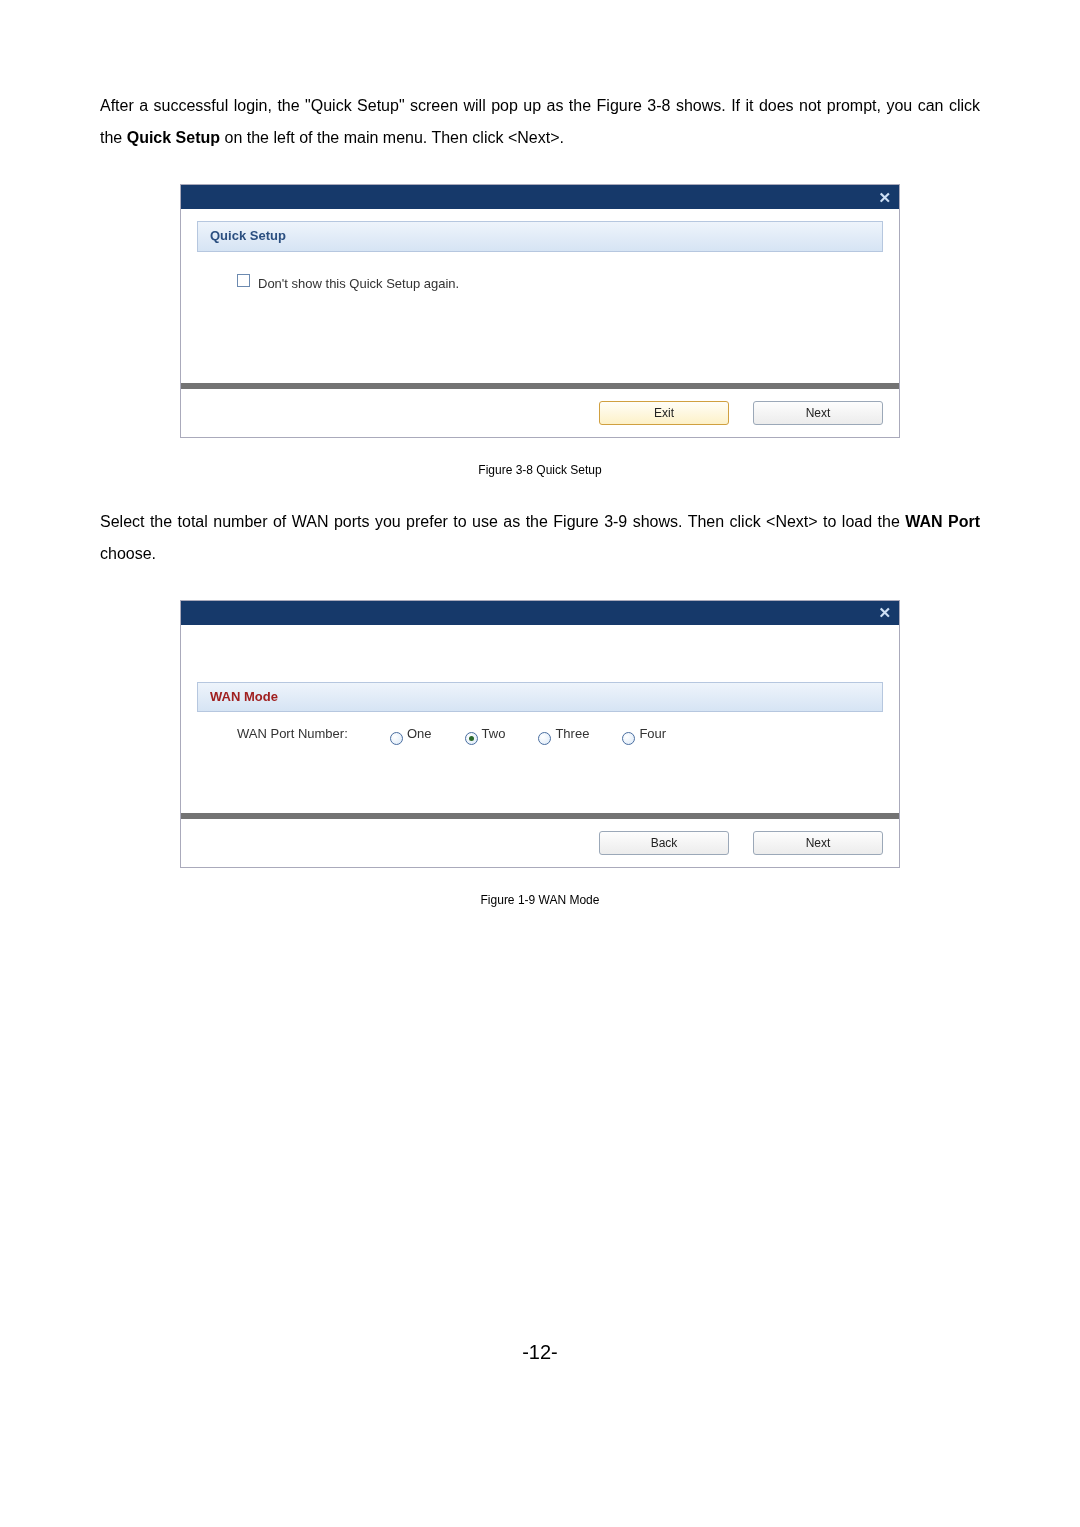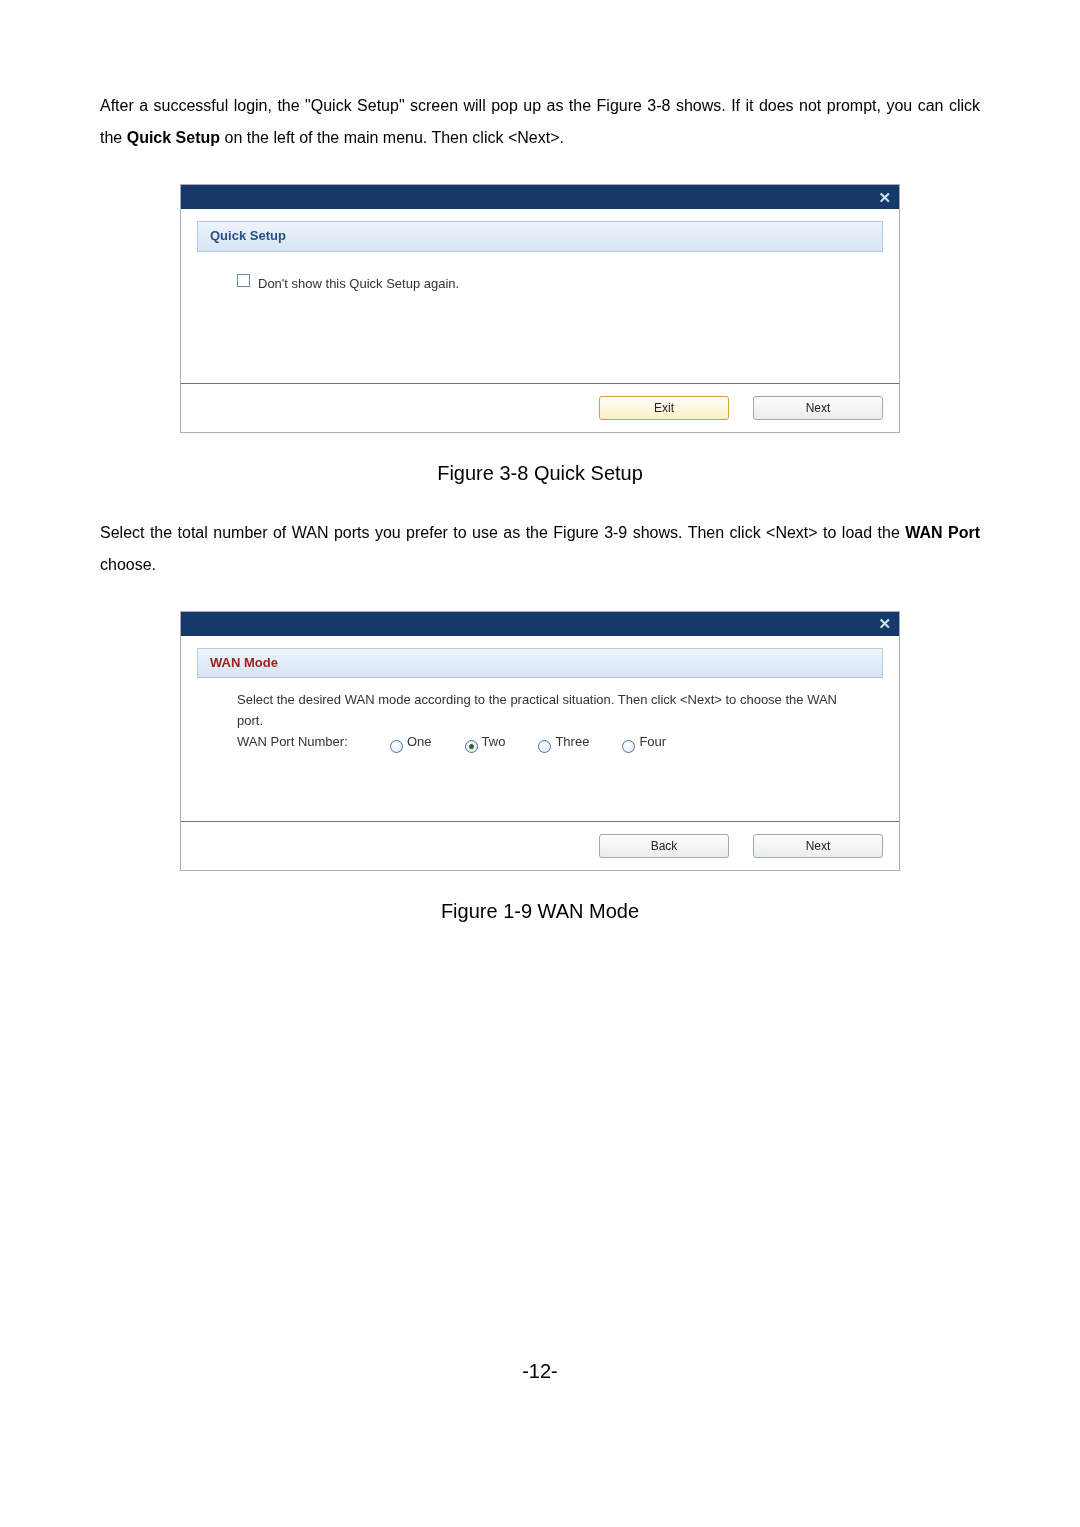--- a/index.html
+++ b/index.html
@@ -39,21 +39,21 @@
     .dialog-body { padding: 12px 16px 8px 16px; font-size: 13px; color: #333; line-height: 1.6; }
     .section-header {
       background: linear-gradient(#eef4fb, #d6e4f4);
       border: 1px solid #b6c7df;
       padding: 4px 12px;
       font-weight: bold;
       font-size: 13px;
       margin-bottom: 8px;
     }
     .qs-header { color: #2b4f80; }
-    .wan-header { color: #a02020; }
+    .wan-header { color: #a02020; margin-top: 45px; }
     .content-indent { padding: 4px 30px 10px 40px; }
     .checkbox-row { display: flex; gap: 8px; margin-top: 10px; }
     .checkbox-box {
       width: 13px; height: 13px;
       border: 1px solid #6c8ab0;
       background: #fff;
       display: inline-block;
     }
     .radio-row { display: flex; align-items: center; gap: 33px; }
     .radio-label-left { min-width: 120px; }
@@ -62,40 +62,40 @@
       width: 13px; height: 13px; border-radius: 50%;
       border: 1px solid #4a6ea0;
       background: radial-gradient(circle at 35% 35%, #fff, #dbe9f8);
       display: inline-flex; align-items: center; justify-content: center;
     }
     .radio-dot {
       width: 5px; height: 5px; border-radius: 50%;
       background: #2b6a2b;
     }
     .button-row {
-      border-top: 1px solid #737373;
+      border-top: 6px solid #737373;
       padding: 12px 16px;
       display: flex; justify-content: flex-end; gap: 24px;
     }
     .btn {
       width: 130px; height: 24px;
       border: 1px solid #9ba8b8;
       border-radius: 3px;
       background: linear-gradient(#fdfdfd, #ececec);
       font-size: 12px;
       display: inline-flex; align-items: center; justify-content: center;
       color: #222;
     }
     .btn-live {
       border-color: #d0a040;
       background: linear-gradient(#fffef8, #fdf1c8);
     }
     .spacer-lg { height: 70px; }
     .spacer-md { height: 50px; }
-    .figure-caption { text-align: center; font-size: 20px; margin: 14px 0 24px 0; }
+    .figure-caption { text-align: center; font-size: 12px; margin: 14px 0 24px 0; }
     .page-number { text-align: center; font-size: 20px; margin-top: 420px; }
   </style>
 </head>
 <body>
 
 <p class="doc-paragraph">
   <span>After a successful login, the "Quick Setup" screen will pop up as the Figure 3-8 shows. If it does not prompt, you can click the </span><span class="bold">Quick Setup</span><span> on the left of the main menu. Then click &lt;Next&gt;.</span>
 </p>
 
 <div class="dialog-wrap">
@@ -127,21 +127,20 @@
 </p>
 
 <div class="dialog-wrap">
   <div class="dialog">
     <div class="dialog-titlebar">
       <span class="close-x">✕</span>
     </div>
     <div class="dialog-body">
       <div class="section-header wan-header">WAN Mode</div>
       <div class="content-indent">
-        <div>Select the desired WAN mode according to the practical situation. Then click &lt;Next&gt; to choose the WAN port.</div>
         <div class="radio-row">
           <span class="radio-label-left">WAN Port Number:</span>
           <span class="radio-item">
             <span class="radio-outer"></span>
             <span>One</span>
           </span>
           <span class="radio-item">
             <span class="radio-outer">
                 <span class="radio-dot"></span>
               </span>

